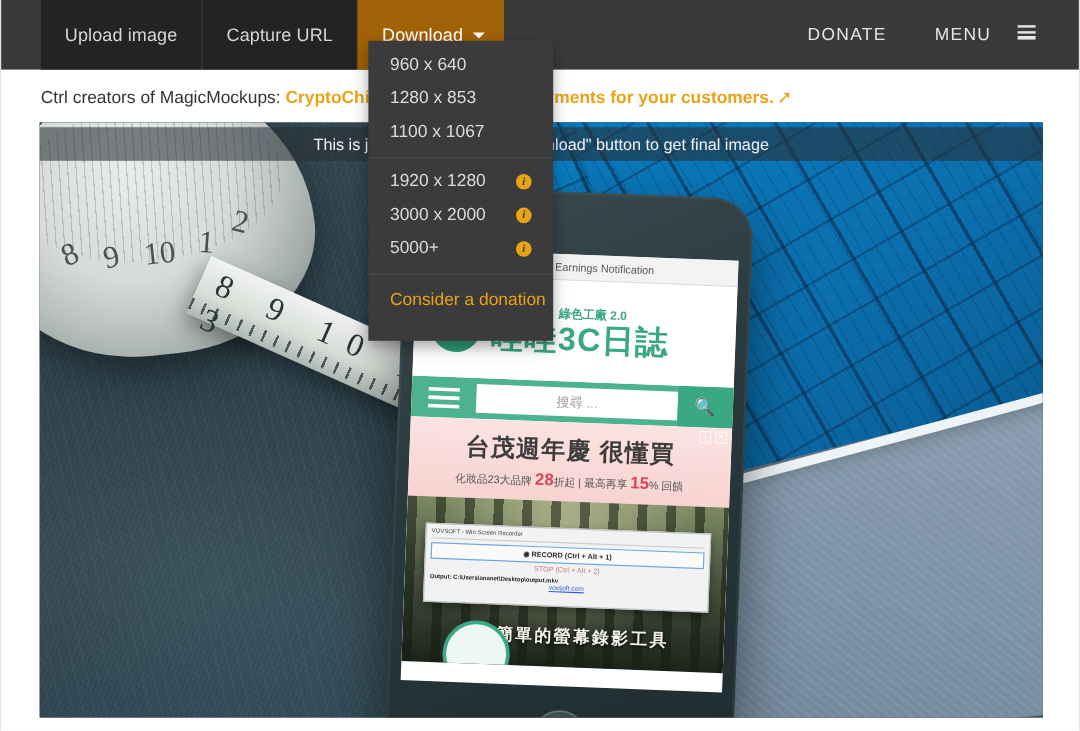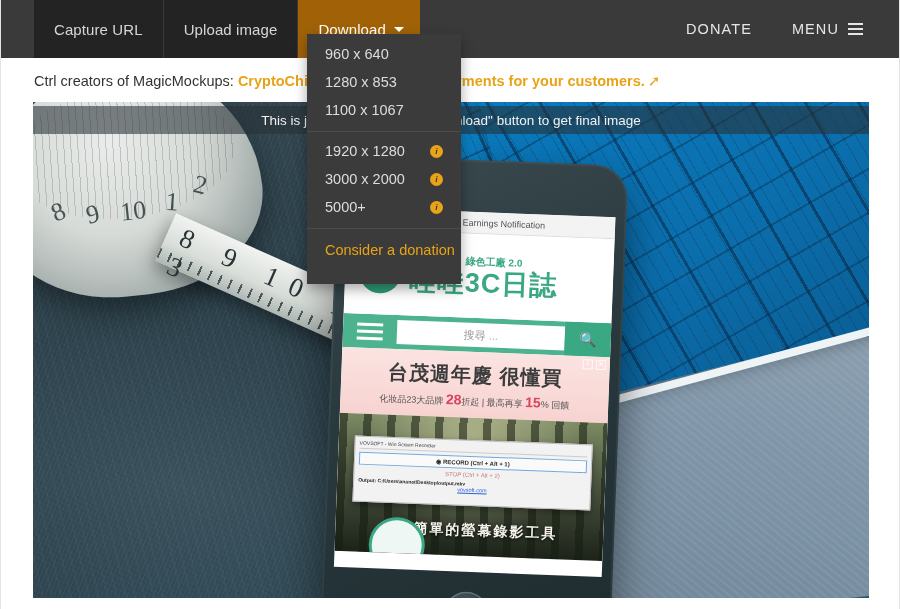--- a/index.html
+++ b/index.html
@@ -58,21 +58,21 @@
     display: flex; align-items: center;
     padding-right: 36px;
     gap: 40px;
   }
   .tb-link {
     font-size: 14.5px;
     color: #e6e6e6;
     letter-spacing: 1.1px;
     cursor: pointer;
   }
-  .menu-wrap { display: flex; align-items: center; gap: 9px; cursor: pointer; }
+  .menu-wrap { display: flex; gap: 22px; cursor: pointer; }
   .burger { display: inline-flex; flex-direction: column; gap: 2.5px; }
   .burger i { display: block; width: 15px; height: 2.2px; background: #e6e6e6; }
 
   
   .dropdown {
     position: absolute;
     left: 306px; top: 34px;
     width: 154px;
     background: #3b3b3b;
     box-shadow: 0 5px 12px rgba(0,0,0,.35);
@@ -342,22 +342,22 @@
   }
   .bottom-strip { position: absolute; left: 0; right: 0; bottom: 0; height: 9px; background: #ffffff; }
 </style>
 </head>
 <body>
 
 <div class="page">
 
   <div class="toolbar">
     <div class="tb-left">
+      <div class="tb-btn">Upload image</div>
       <div class="tb-btn">Capture URL</div>
-      <div class="tb-btn">Upload image</div>
       <div class="tb-btn download">
         <span>Download</span>
         <span class="caret"></span>
       </div>
     </div>
     <div class="tb-right">
       <div class="tb-link">DONATE</div>
       <div class="menu-wrap">
         <span class="tb-link">MENU</span>
         <span class="burger">

